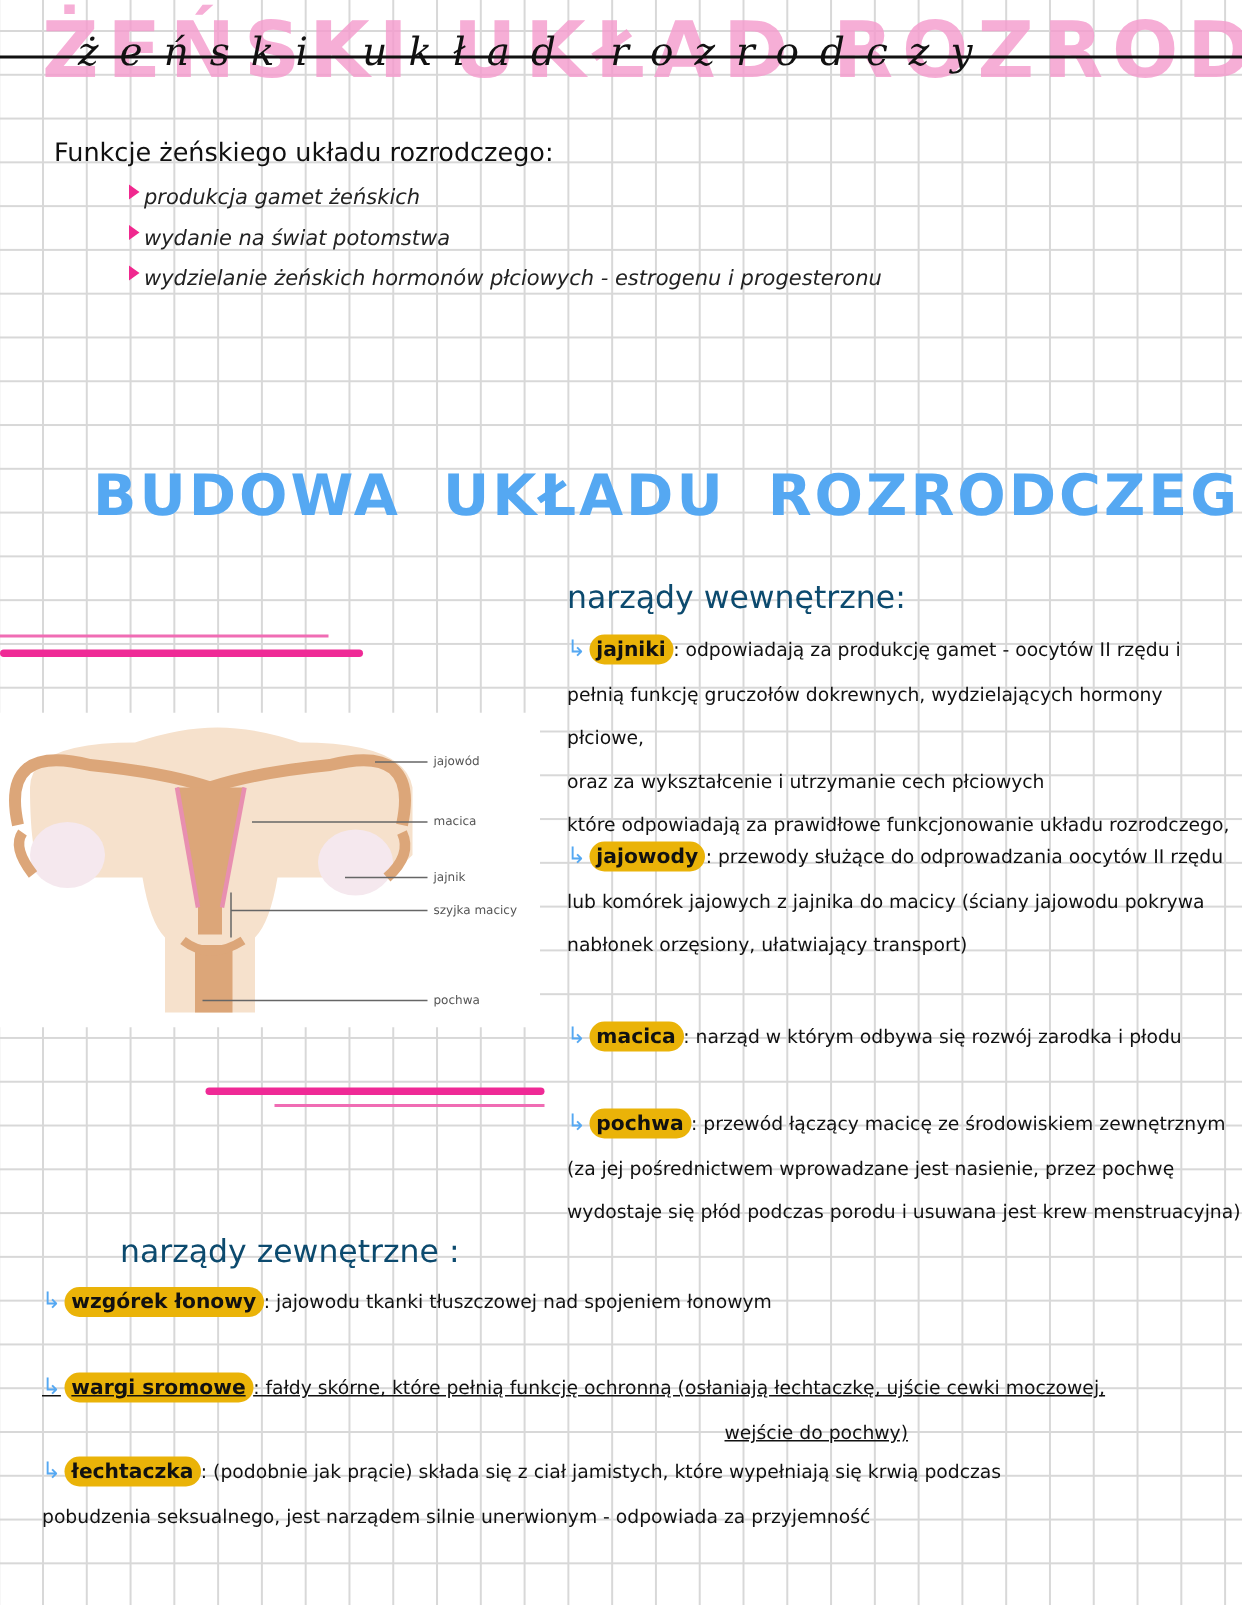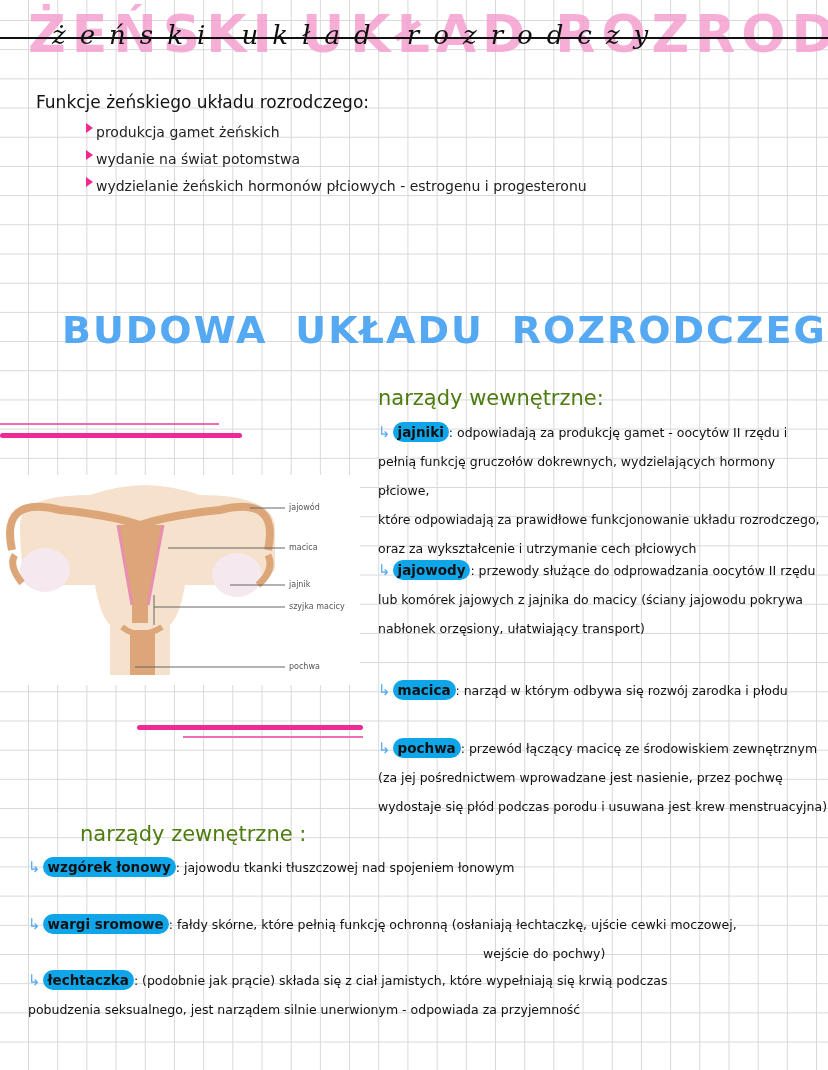--- a/index.html
+++ b/index.html
@@ -20,35 +20,35 @@
     left:28px; top:4px; font-family:"DejaVu Sans", sans-serif; font-weight:bold;
     font-size:52px; letter-spacing:6px; color:#f59acd; opacity:0.8; white-space:nowrap;
   }
   .title-line { left:0; top:37px; width:828px; height:2px; background:#111; }
   .title-script {
     left:52px; top:20px; font-family:"DejaVu Serif", serif; font-style:italic; font-size:26px;
     letter-spacing:14px; color:#111; background:transparent; white-space:nowrap;
   }
   .heading-functions { left:36px; top:92px; font-size:17px; font-family:"DejaVu Sans", sans-serif; }
   .fn-list { left:86px; top:124px; margin:0; padding:0; list-style:none; }
-  .fn-list li { height:27px; font-size:14px; color:#222; position:relative; padding-left:10px; white-space:nowrap; }
+  .fn-list li { height:27px; font-size:14px; color:#222; position:relative; padding-left:10px; white-space:nowrap;font-style:italic; }
   .fn-list li .tri {
     position:absolute; left:0; top:-1px; width:0; height:0;
     border-top:5px solid transparent; border-bottom:5px solid transparent; border-left:7px solid #f0288f;
   }
   .big-heading {
     left:62px; top:308px; font-size:38px; font-weight:bold; color:#55a8f2;
     letter-spacing:2px; white-space:nowrap; font-family:"DejaVu Sans", sans-serif;
   }
   .big-heading span { margin-right:28px; }
-  .section-pink { font-size:21px; color:#4d7c0f; white-space:nowrap; font-family:"DejaVu Sans", sans-serif; }
+  .section-pink { font-size:21px; color:#0c4a6e; white-space:nowrap; font-family:"DejaVu Sans", sans-serif; }
   .entry { position:absolute; font-size:12.5px; line-height:29px; color:#111; }
   .entry .arrow { color:#55a8f2; font-size:15px; margin-right:2px; }
   .entry .term {
-    background:#0ea5e9; border-radius:12px; padding:2px 5px; font-size:13.5px; font-weight:bold;
+    background:#eab308; border-radius:12px; padding:2px 5px; font-size:13.5px; font-weight:bold;
   }
   .entry .cont { display:block; }
   .pink-bar { position:absolute; background:#ef2a96; border-radius:3px; }
   .pink-thin { position:absolute; background:#f06cb4; height:2px; }
   .diagram { left:0; top:475px; width:360px; height:210px; }
   .diagram .lbl { position:absolute; font-size:8px; color:#555; font-family:"DejaVu Sans", sans-serif; }
 </style>
 </head>
 <body>
 
@@ -104,22 +104,22 @@
   <span class="lbl" style="left:289px;top:105px;">jajnik</span>
   <span class="lbl" style="left:289px;top:127px;">szyjka macicy</span>
   <span class="lbl" style="left:289px;top:187px;">pochwa</span>
 </div>
 
 <div class="abs section-pink" style="left:378px;top:386px;">narządy wewnętrzne:</div>
 
 <div class="entry" style="left:378px;top:418px;width:450px;">
   <span class="arrow">↳</span><span class="term">jajniki</span><span>: odpowiadają za produkcję gamet - oocytów II rzędu i</span>
   <span class="cont">pełnią funkcję gruczołów dokrewnych, wydzielających hormony płciowe,</span>
+  <span class="cont">oraz za wykształcenie i utrzymanie cech płciowych</span>
   <span class="cont">które odpowiadają za prawidłowe funkcjonowanie układu rozrodczego,</span>
-  <span class="cont">oraz za wykształcenie i utrzymanie cech płciowych</span>
 </div>
 
 <div class="entry" style="left:378px;top:556px;width:450px;">
   <span class="arrow">↳</span><span class="term">jajowody</span><span>: przewody służące do odprowadzania oocytów II rzędu</span>
   <span class="cont">lub komórek jajowych z jajnika do macicy (ściany jajowodu pokrywa</span>
   <span class="cont">nabłonek orzęsiony, ułatwiający transport)</span>
 </div>
 
 <div class="entry" style="left:378px;top:676px;width:416px;">
   <span class="arrow">↳</span><span class="term">macica</span><span>: narząd w którym odbywa się rozwój zarodka i płodu</span>
@@ -130,21 +130,21 @@
   <span class="cont">(za jej pośrednictwem wprowadzane jest nasienie, przez pochwę</span>
   <span class="cont">wydostaje się płód podczas porodu i usuwana jest krew menstruacyjna)</span>
 </div>
 
 <div class="abs section-pink" style="left:36px;top:822px;margin-left:44px;">narządy zewnętrzne :</div>
 
 <div class="entry" style="left:28px;top:853px;width:800px;">
   <span class="arrow">↳</span><span class="term">wzgórek łonowy</span><span>: jajowodu tkanki tłuszczowej nad spojeniem łonowym</span>
 </div>
 
-<div class="entry" style="left:28px;top:910px;width:800px;">
+<div class="entry" style="left:28px;top:910px;width:800px;text-decoration:underline;">
   <span class="arrow">↳</span><span class="term">wargi sromowe</span><span>: fałdy skórne, które pełnią funkcję ochronną (osłaniają łechtaczkę, ujście cewki moczowej,</span>
   <span class="cont" style="padding-left:455px;">wejście do pochwy)</span>
 </div>
 
 <div class="entry" style="left:28px;top:938px;width:825px;margin-top:28px;">
   <span class="arrow">↳</span><span class="term">łechtaczka</span><span>: (podobnie jak prącie) składa się z ciał jamistych, które wypełniają się krwią podczas</span>
   <span class="cont">pobudzenia seksualnego, jest narządem silnie unerwionym - odpowiada za przyjemność</span>
 </div>
 
 </body></html>

